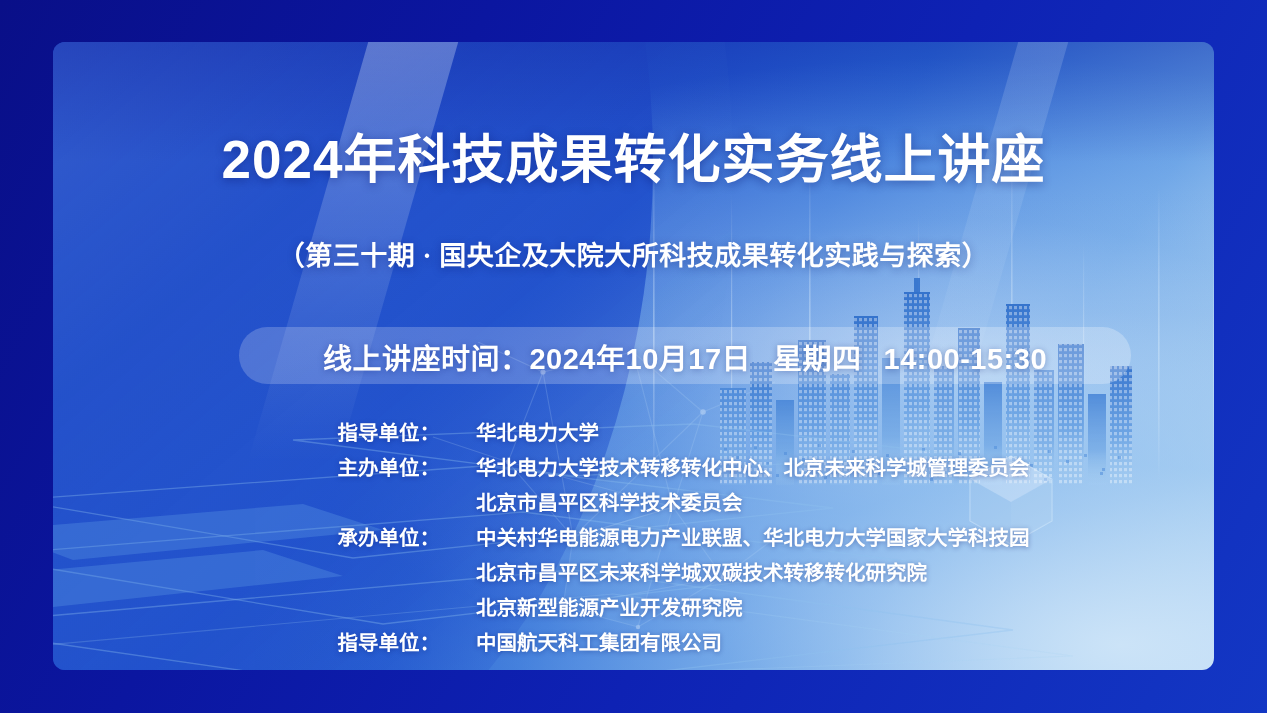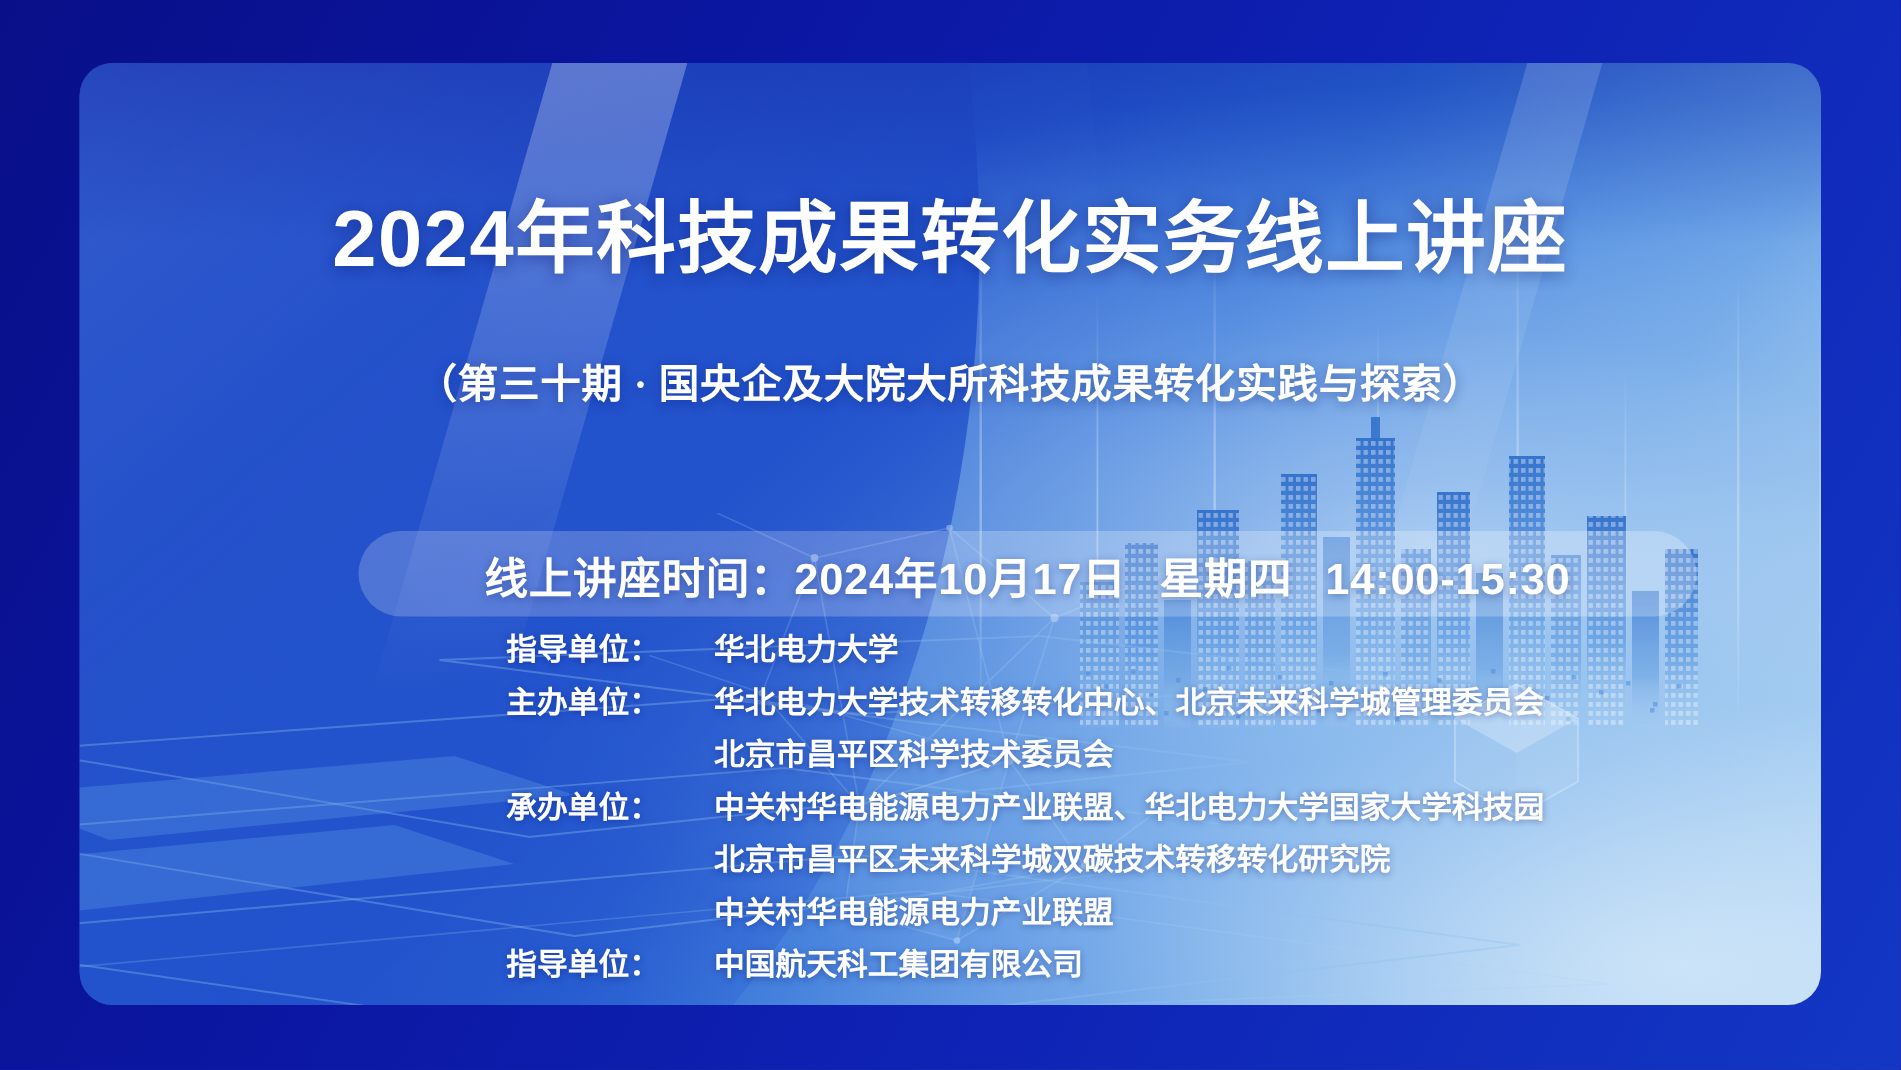--- a/index.html
+++ b/index.html
@@ -20,21 +20,21 @@
   
   .outer-frame{
     position:absolute; inset:0;
     background:linear-gradient(118deg,#090f88 0%,#0b16a0 30%,#0e22b4 60%,#1337c4 100%);
   }
 
   
   .panel{
     position:absolute;
     left:53px; top:42px; right:53px; bottom:43px;
-    border-radius:22px;
+    border-radius:12px;
     overflow:hidden;
     background:
       radial-gradient(130% 110% at 92% 96%, rgba(205,228,248,.92) 0%, rgba(150,195,240,.55) 26%, rgba(90,150,225,.18) 48%, rgba(40,95,210,0) 66%),
       radial-gradient(100% 80% at 78% 52%, rgba(222,240,252,.72) 0%, rgba(175,212,244,.38) 30%, rgba(60,120,220,0) 62%),
       linear-gradient(124deg,#1430b4 0%,#1a3dc0 18%,#1f4ecb 36%,#2a6ad6 56%,#5e9ae4 76%,#b7d8f2 92%,#dceefb 100%);
   }
 
   
   .arc{
     position:absolute;
@@ -106,21 +106,21 @@
     text-shadow:0 2px 8px rgba(8,22,110,.40);
     white-space:nowrap;
   }
 
   .time-pill{
     position:absolute;
     left:186px; top:285px;
     width:892px; height:57px;
     border-radius:29px;
     background:linear-gradient(90deg, rgba(255,255,255,.20) 0%, rgba(255,255,255,.23) 55%, rgba(255,255,255,.26) 100%);
-    display:flex; align-items:center; justify-content:center;margin-top:27px;
+    display:flex; align-items:center; justify-content:center;
   }
   .time-text{
     color:#ffffff;
     font-size:29px;
     font-weight:700;
     letter-spacing:.5px;
     white-space:nowrap;
     text-shadow:0 1px 6px rgba(8,22,110,.35);
   }
   .time-text .sp{ display:inline-block; width:22px; }
@@ -354,21 +354,21 @@
         <div class="org-row">
           <span class="org-label">承办单位：</span>
           <span class="org-value">中关村华电能源电力产业联盟、华北电力大学国家大学科技园</span>
         </div>
         <div class="org-row">
           <span class="org-label"></span>
           <span class="org-value">北京市昌平区未来科学城双碳技术转移转化研究院</span>
         </div>
         <div class="org-row">
           <span class="org-label"></span>
-          <span class="org-value">中关村华电能源电力产业联盟</span>
+          <span class="org-value">北京新型能源产业开发研究院</span>
         </div>
         <div class="org-row">
           <span class="org-label">指导单位：</span>
           <span class="org-value">中国航天科工集团有限公司</span>
         </div>
       </div>
 
     </div>
   </div>
 </div>

